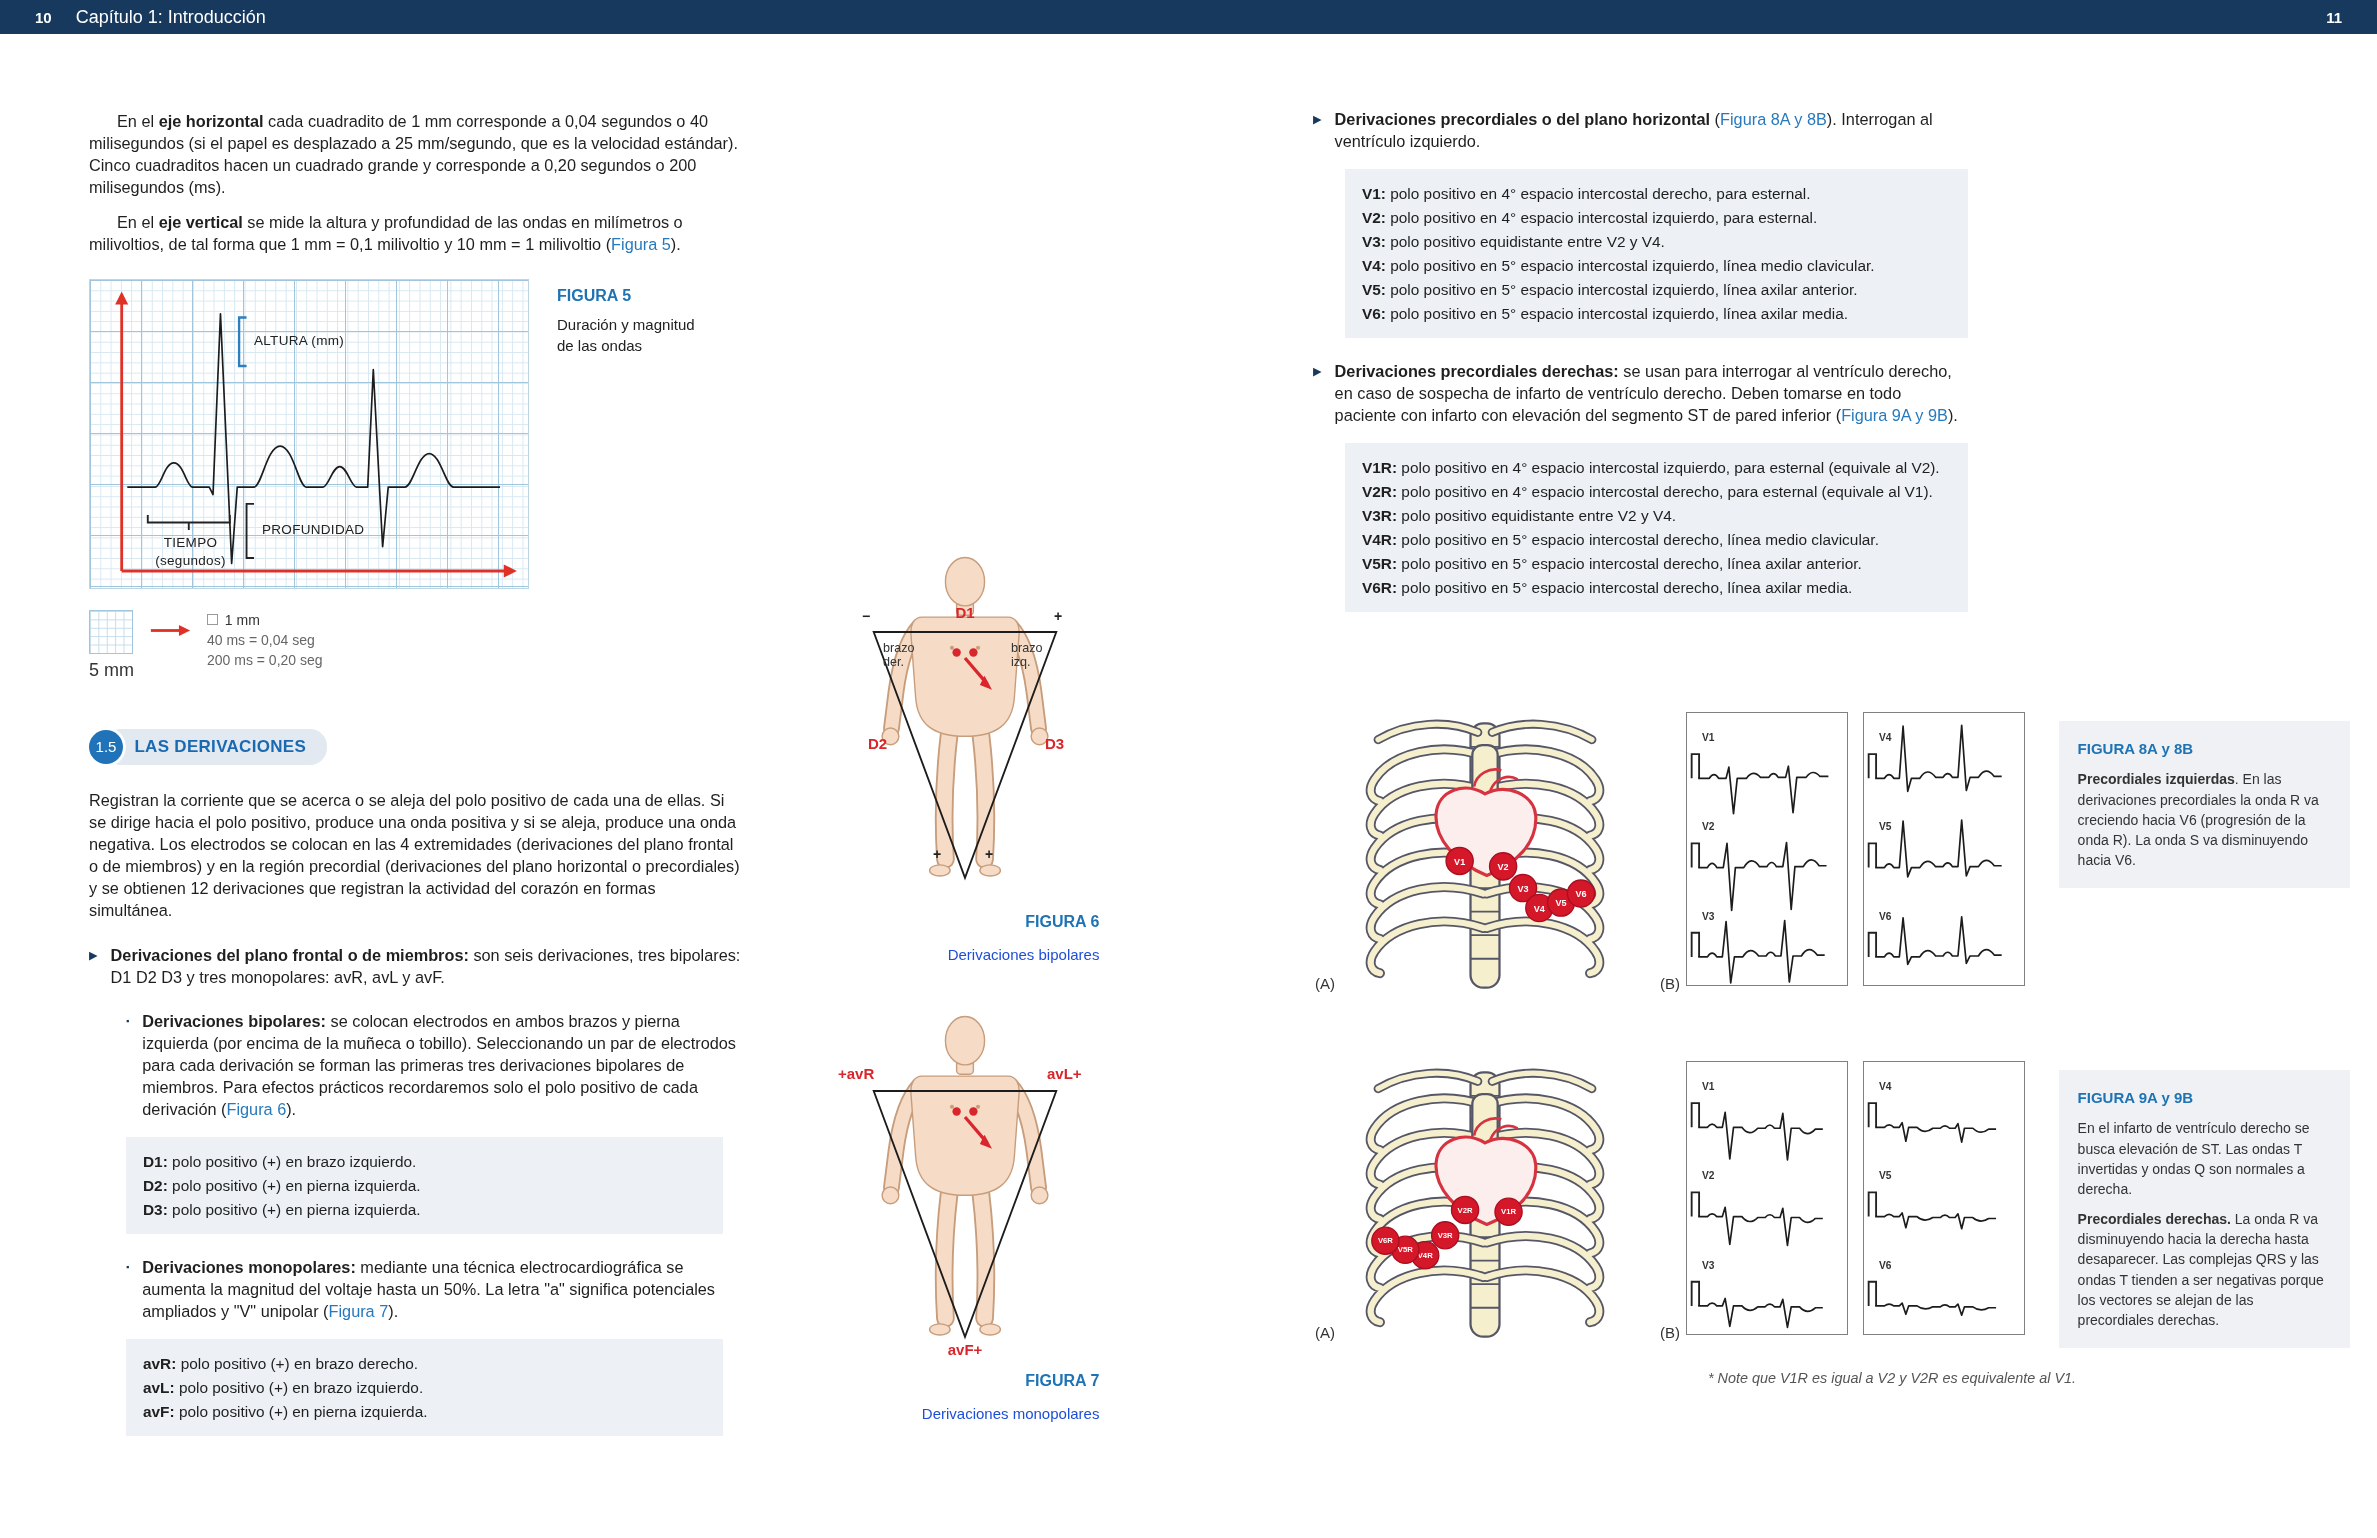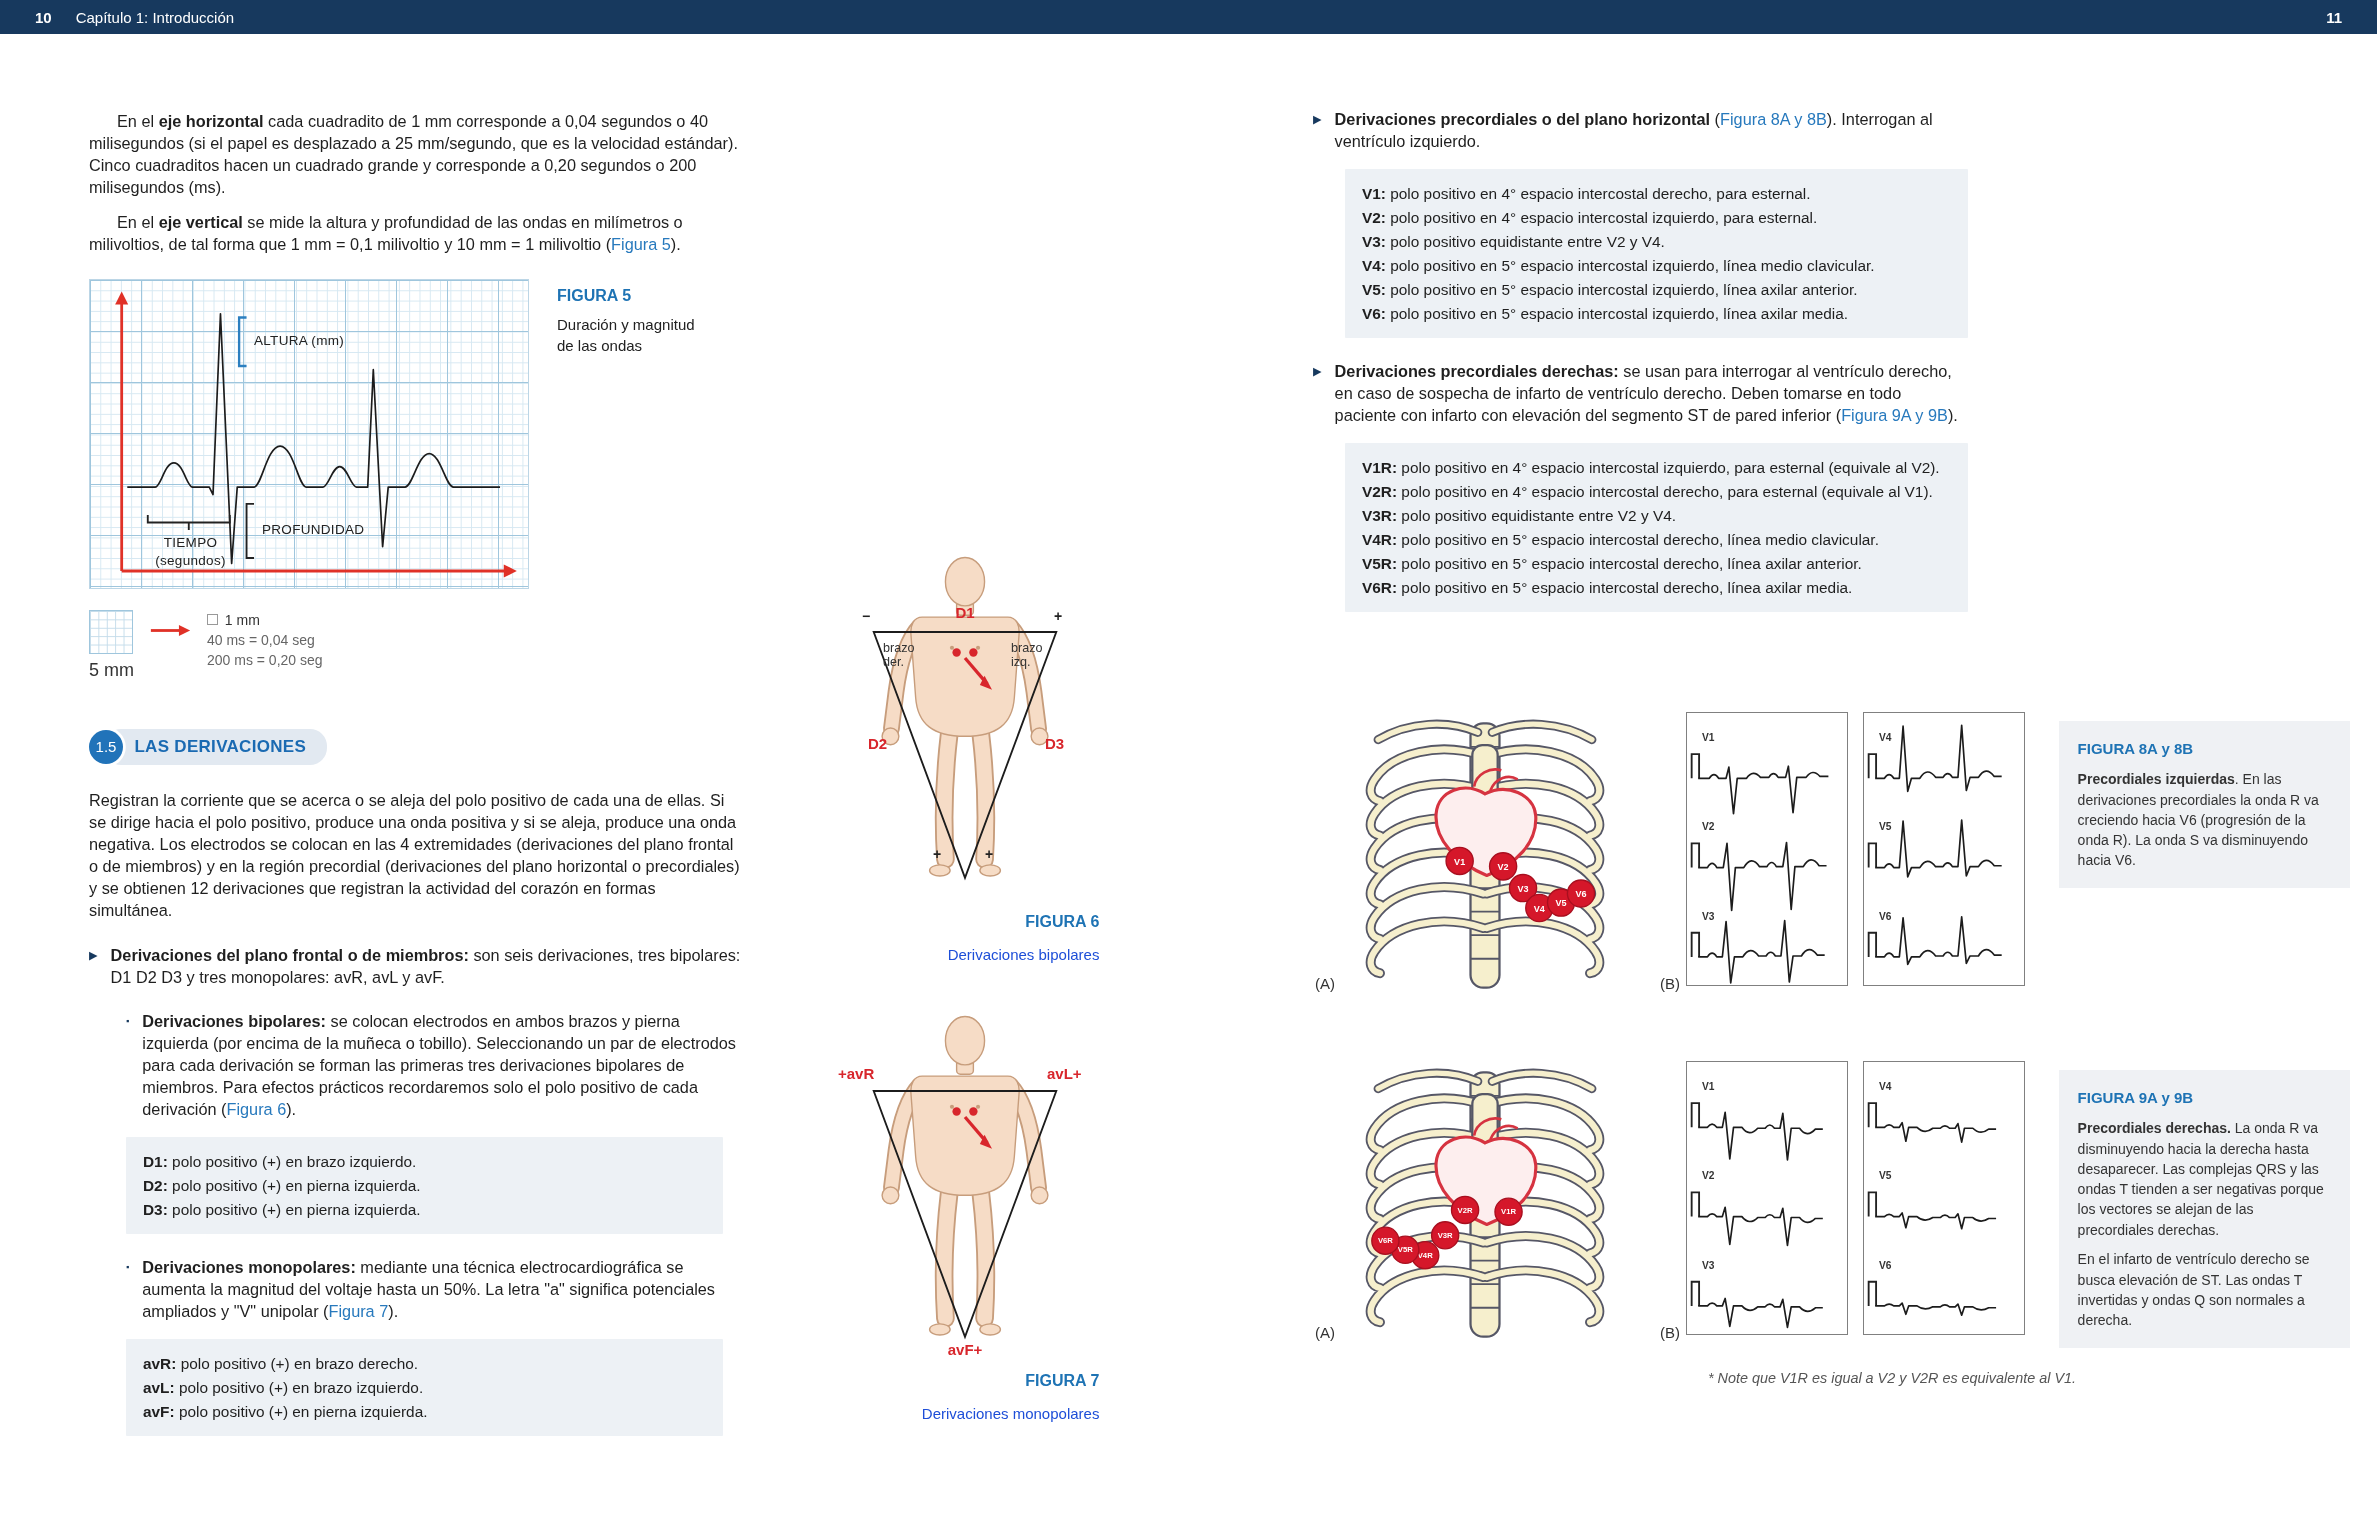--- a/index.html
+++ b/index.html
@@ -7,21 +7,21 @@
        font-family:"Liberation Sans",sans-serif;color:#1f1f1f;overflow:hidden}
   .b{font-weight:700}
   .link{color:#2779bd}
   .pre{white-space:pre-line}
 
   
   .topbar{position:absolute;top:0;left:0;width:2377px;height:34px;background:#17395e;color:#fff;
           display:flex;justify-content:space-between;align-items:center;padding:0 35px;box-sizing:border-box}
   .topbar .grp{display:flex;align-items:center;gap:24px}
   .pn{font-weight:700;font-size:15px}
-  .chap{font-size:15px}
+  .chap{font-size:18px}
 
   
   .lcol{position:absolute;left:89px;top:110px;width:653px;font-size:16.3px;line-height:1.35}
   .rcol{position:absolute;left:1313px;top:108px;width:654px;font-size:16.3px;line-height:1.35}
   p{margin:0}
   p.ind{text-indent:28px}
   .mt{margin-top:13px}
 
   .bullet{display:flex;gap:13px;margin-top:22.4px}
   .bullet .mk{color:#17395e;font-size:11.2px;padding-top:3.7px;flex:0 0 auto}
@@ -439,19 +439,19 @@
         <path class="trace" d="M12 166 h10 q5 -5 10 0 h6 l3 -4 l4 16 l3 -12 h9 q8 7 17 1 h8 q5 -5 10 0 h6 l3 -4 l4 16 l3 -12 h9 q8 7 17 1 h8"></path>
         <path class="cal" d="M5 262 v-26 h8 v26"></path>
           <text class="slabel" x="16" y="222">V6</text>
         <path class="trace" d="M12 262 h10 q5 -4 10 0 h6 l3 -3 l4 12 l3 -9 h9 q8 6 17 1 h8 q5 -4 10 0 h6 l3 -3 l4 12 l3 -9 h9 q8 6 17 1 h8"></path>
       </svg>
     </div>
   </div>
   <div class="ablabel" style="left:347px;top:265px">(B)</div>
   <div class="capbox">
     <div class="t">FIGURA 9A y 9B</div>
+    <p>En el infarto de ventrículo derecho se busca elevación de ST. Las ondas T invertidas y ondas Q son normales a derecha.</p>
     <p><span class="b">Precordiales derechas.</span><span> La onda R va disminuyendo hacia la derecha hasta desaparecer. Las complejas QRS y las ondas T tienden a ser negativas porque los vectores se alejan de las precordiales derechas.</span></p>
-    <p>En el infarto de ventrículo derecho se busca elevación de ST. Las ondas T invertidas y ondas Q son normales a derecha.</p>
   </div>
 </div>
 
 <div class="footnote">* Note que V1R es igual a V2 y V2R es equivalente al V1.</div>
 
 
 </body></html>

